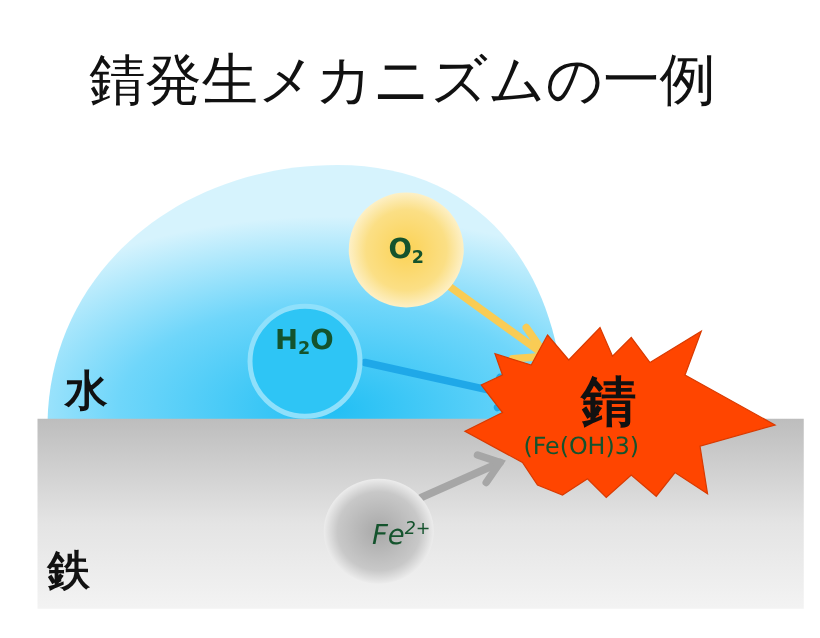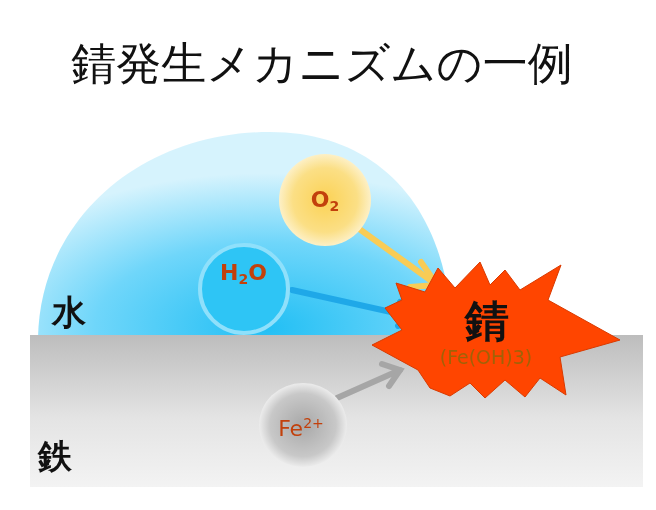--- a/index.html
+++ b/index.html
@@ -4,31 +4,31 @@
 <style>
   html, body { margin: 0; padding: 0; background: #ffffff; }
   body { width: 656px; height: 510px; position: relative; overflow: hidden;
          font-family: "DejaVu Sans", "Liberation Sans", sans-serif; }
   .title { position: absolute; left: 0; top: 34px; width: 644px; text-align: center;
            font-size: 45px; color: #111; letter-spacing: 0px; font-weight: normal; }
   svg.scene { position: absolute; left: 0; top: 0; }
   .lbl { position: absolute; color: #111; }
   .water-label { left: 52px; top: 290px; font-size: 34px; font-weight: bold; }
   .iron-label { left: 38px; top: 434px; font-size: 34px; font-weight: bold; }
-  .mol { position: absolute; font-weight: bold; color: #c2410c; text-align: center; font-size: 22px; }
+  .mol { position: absolute; font-weight: bold; color: #14532d; text-align: center; font-size: 22px; }
   .mol sub { font-size: 14px; vertical-align: -4px; }
   .mol sup { font-size: 14px; vertical-align: 8px; }
   .o2 { left: 280px; top: 187px; width: 90px; }
   .h2o { left: 196px; top: 260px; width: 95px; }
-  .fe { left: 256px; top: 415px; width: 90px; font-weight: normal; font-size: 22px; }
+  .fe { left: 276px; top: 415px; width: 90px; font-weight: normal; font-size: 22px; font-style: italic; }
   .fe sup { font-weight: normal; }
   .rust-kanji { position: absolute; left: 452px; top: 292px; width: 70px; text-align: center;
                 font-size: 44px; font-weight: bold; color: #111; }
-  .rust-formula { position: absolute; left: 416px; top: 346px; width: 140px; text-align: center;
-                  font-size: 19px; color: #a16207; }
+  .rust-formula { position: absolute; left: 395px; top: 346px; width: 140px; text-align: center;
+                  font-size: 19px; color: #14532d; }
 </style>
 </head>
 <body>
 
 <div class="title">錆発生メカニズムの一例</div>
 
 <svg class="scene" width="656" height="510" viewBox="0 0 656 510">
   <defs>
     <radialGradient id="waterGrad" cx="0.55" cy="0.95" r="0.75">
       <stop offset="0" stop-color="#22bff4"></stop>

